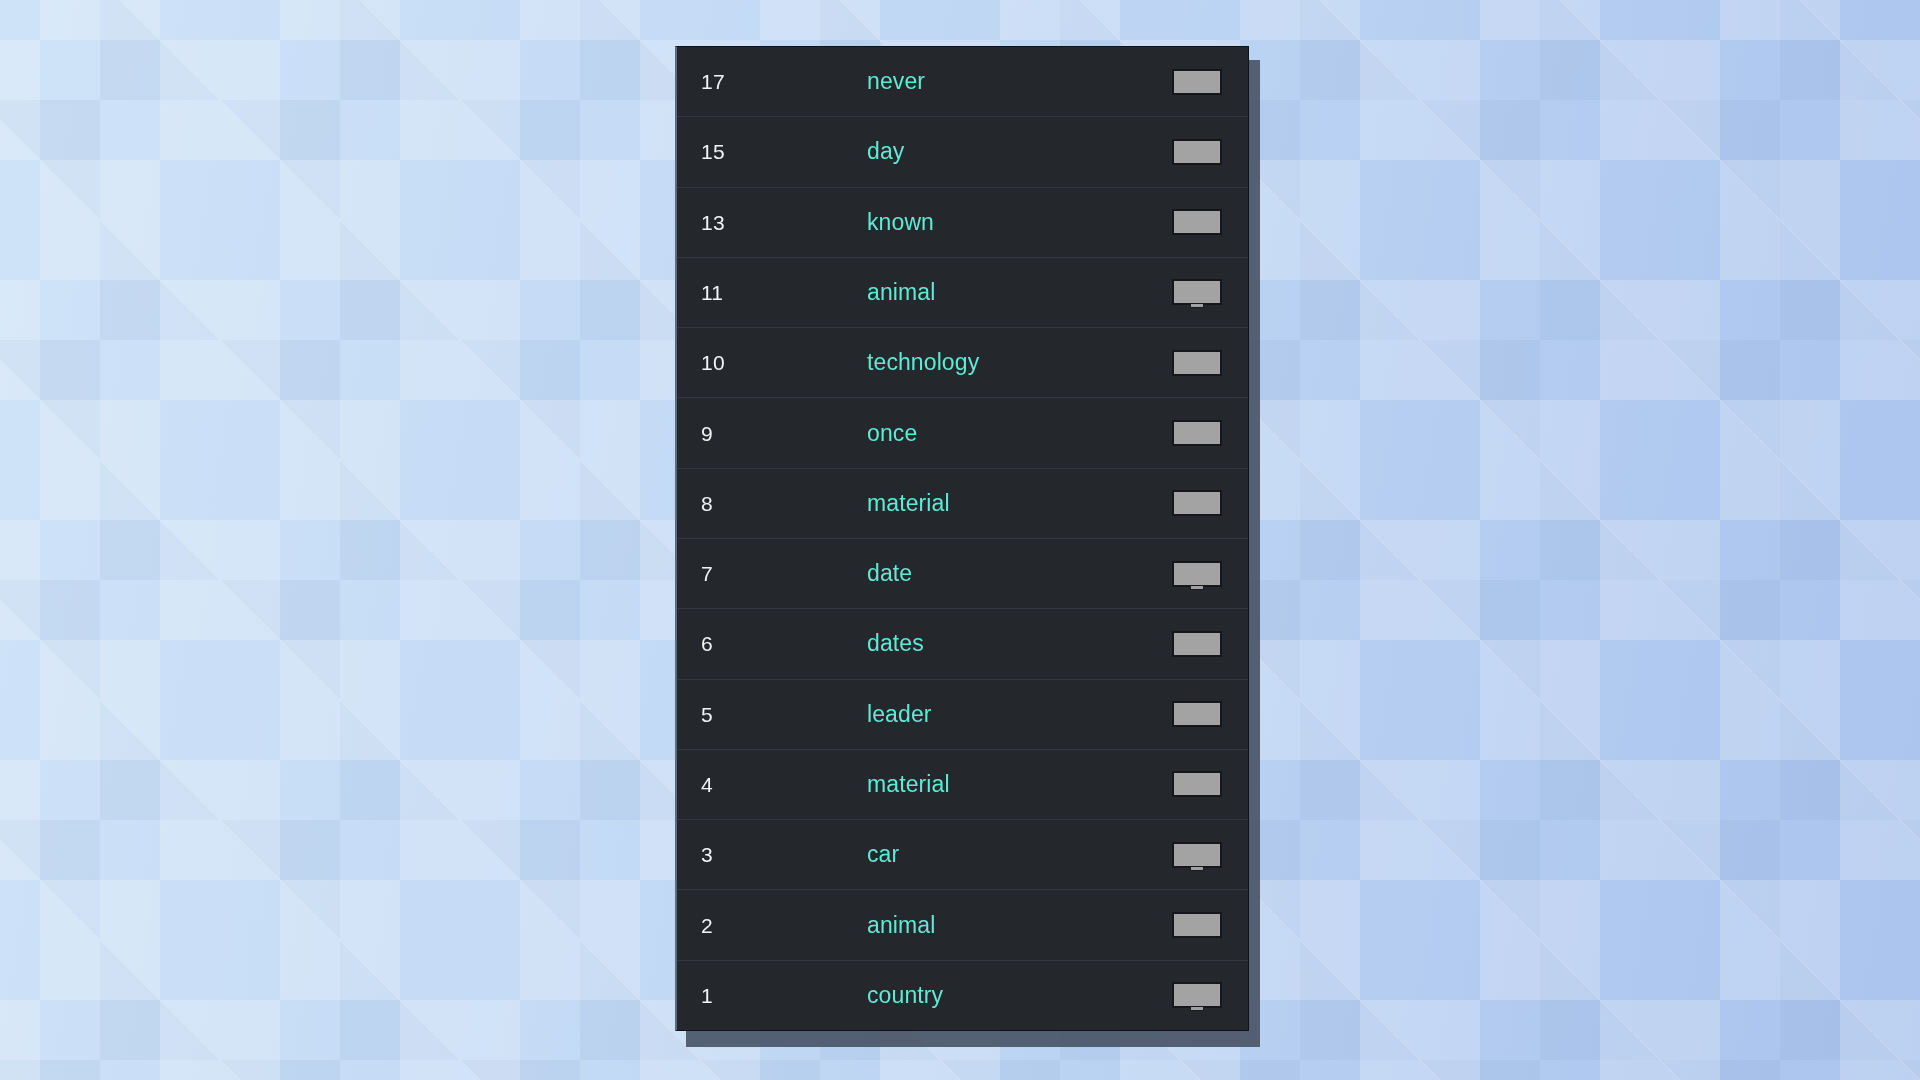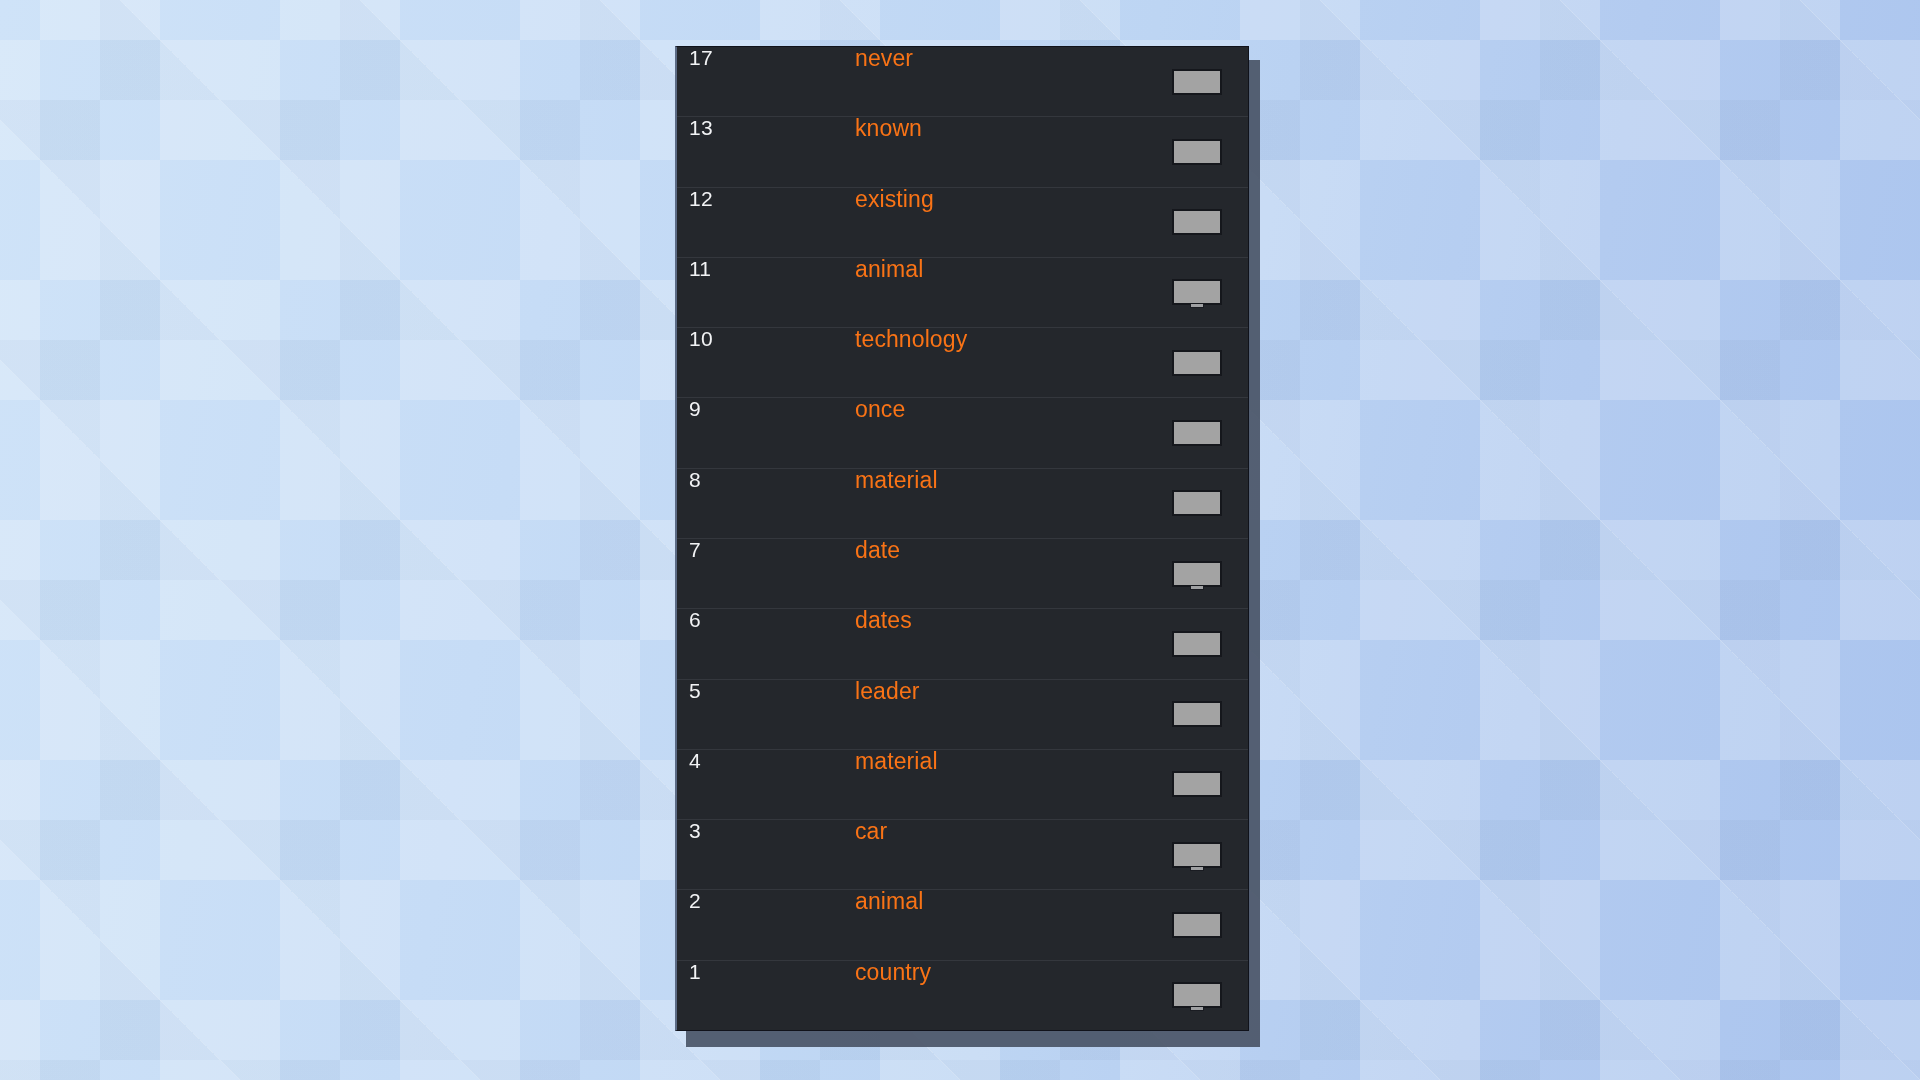--- a/index.html
+++ b/index.html
@@ -60,40 +60,41 @@
     display:flex;
     flex-direction:column;
     overflow:hidden;
   }
 
   .list-row {
     position:relative;
     flex:1 1 0;
     min-height:0;
     display:flex;
+    align-items:center;
     background:#24272c;
     border-bottom:1px solid #34373d;
-    padding-left:12px;
+    padding-left:24px;
     cursor:default;
   }
   .list-row:last-child { border-bottom:none; }
 
   .rank-cell {
     width:166px;
     flex:0 0 166px;
     color:#f2f3f5;
     font-size:21px;
     line-height:1;
     letter-spacing:0.2px;
     text-align:left;
   }
 
   .word-cell {
     flex:1 1 auto;
-    color:#f97316;
+    color:#5eead4;
     font-size:23px;
     line-height:1;
     letter-spacing:0.1px;
     text-align:left;
   }
 
   .swatch-cell {
     flex:0 0 76px;
     display:flex;
     justify-content:flex-start;
@@ -134,33 +135,33 @@
 <div id="list-panel">
 
 <div class="list-row" data-notched="false">
       <div class="rank-cell">17</div>
       <div class="word-cell">never</div>
       <div class="swatch-cell">
         <div class="swatch"></div>
       </div>
     </div>
     <div class="list-row" data-notched="false">
+      <div class="rank-cell">15</div>
+      <div class="word-cell">day</div>
+      <div class="swatch-cell">
+        <div class="swatch"></div>
+      </div>
+    </div>
+    <div class="list-row" data-notched="false">
       <div class="rank-cell">13</div>
       <div class="word-cell">known</div>
       <div class="swatch-cell">
         <div class="swatch"></div>
       </div>
     </div>
-    <div class="list-row" data-notched="false">
-      <div class="rank-cell">12</div>
-      <div class="word-cell">existing</div>
-      <div class="swatch-cell">
-        <div class="swatch"></div>
-      </div>
-    </div>
     <div class="list-row" data-notched="true">
       <div class="rank-cell">11</div>
       <div class="word-cell">animal</div>
       <div class="swatch-cell">
         <div class="swatch">
           <span class="swatch-notch"></span>
         </div>
       </div>
     </div>
     <div class="list-row" data-notched="false">

